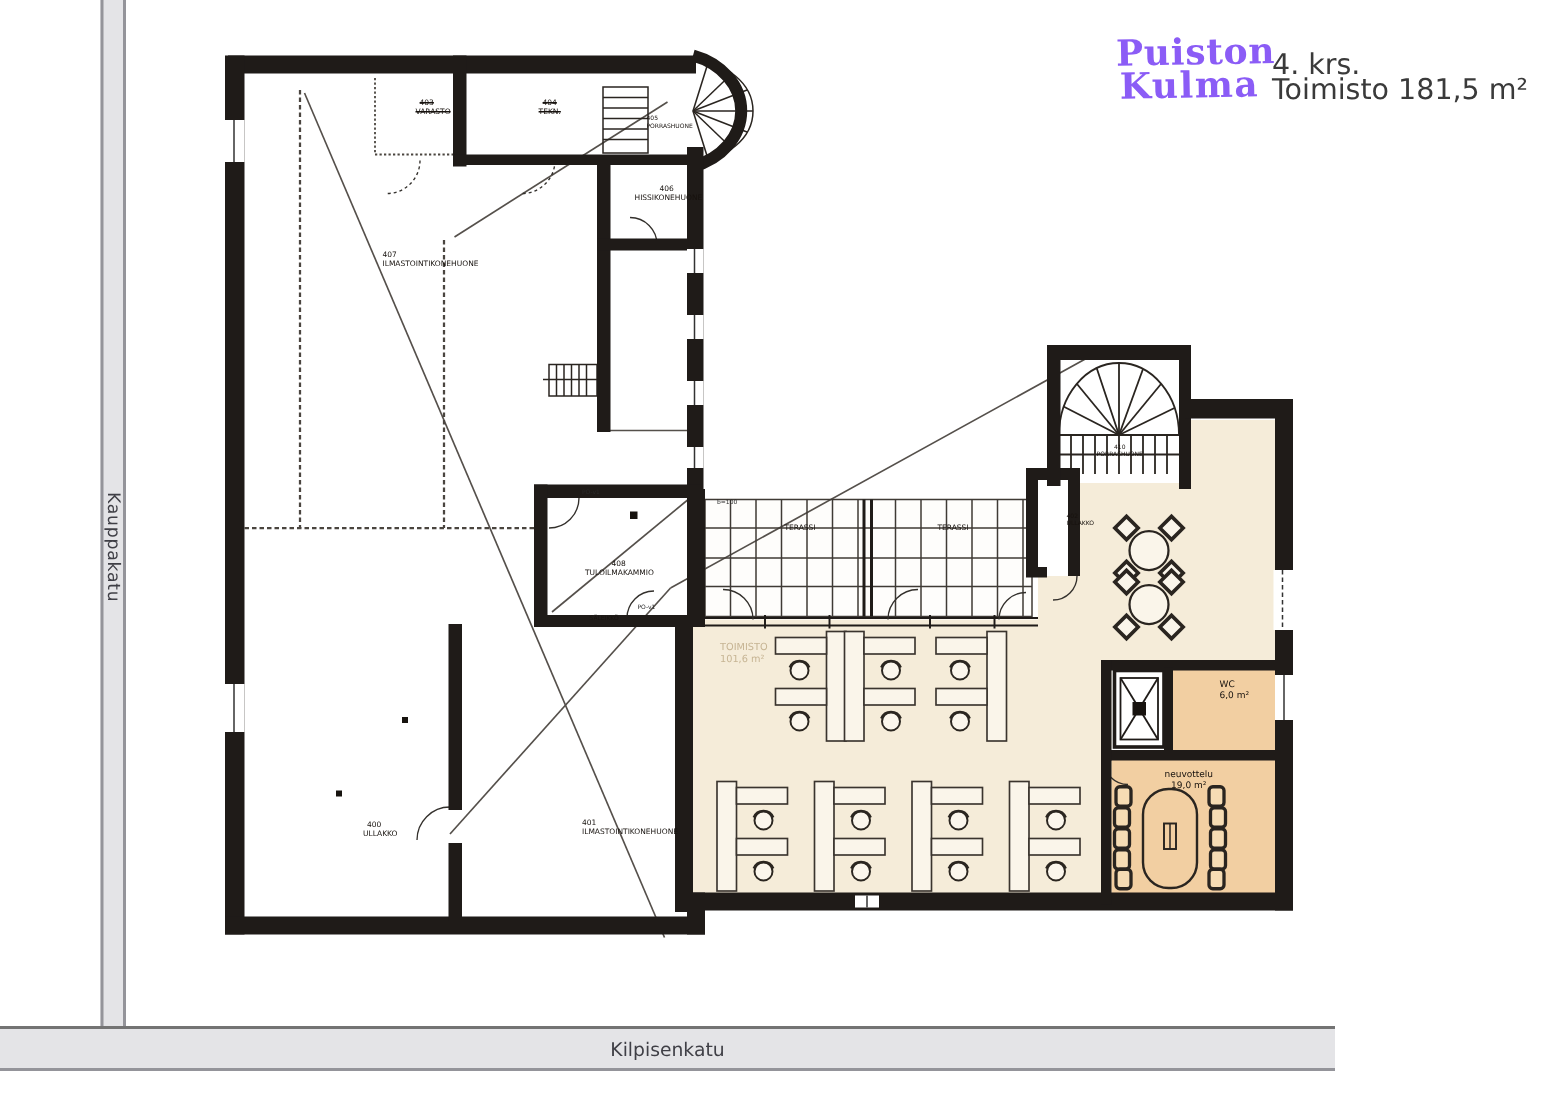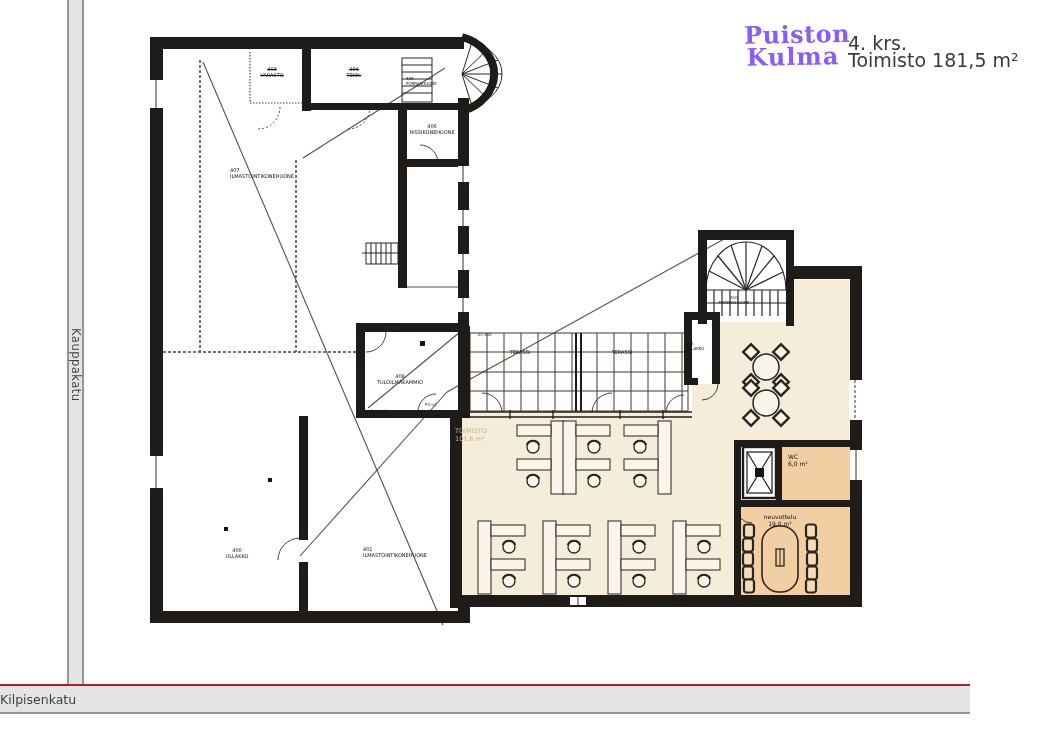--- a/index.html
+++ b/index.html
@@ -4,35 +4,35 @@
 <style>
   html,body{margin:0;padding:0;background:#fff;}
   #stage{position:relative;width:1042px;height:737px;overflow:hidden;background:#fff;
          font-family:"DejaVu Sans",sans-serif;}
   #plan-svg{position:absolute;left:0;top:0;z-index:1;}
   
   .street-v{position:absolute;left:67px;top:0;width:13px;height:684px;background:#e4e4e7;
             border-left:2px solid #94949a;border-right:2px solid #94949a;z-index:3;}
   .street-v .txt{position:absolute;left:0px;top:328px;writing-mode:vertical-rl;
                  font-size:11.5px;color:#3f3f46;letter-spacing:.5px;}
-  .street-h{position:absolute;left:0;top:684px;width:970px;height:26px;background:#e4e4e7;
-            border-top:2px solid #b91c1c;border-bottom:2px solid #94949a;z-index:3;
-            display:flex;align-items:center;justify-content:flex-start;}
+  .street-h{position:absolute;left:0;top:684px;width:890px;height:26px;background:#e4e4e7;
+            border-top:2px solid #737373;border-bottom:2px solid #94949a;z-index:3;
+            display:flex;align-items:center;justify-content:center;}
   .street-h .txt{font-size:12.5px;color:#3f3f46;}
   
   .logo{position:absolute;left:744px;top:24px;width:98px;text-align:center;z-index:4;
         font-family:"DejaVu Serif",serif;font-weight:bold;color:#8b5cf6;line-height:.92;}
   .logo .l1{font-size:24px;letter-spacing:.5px;display:block;transform:rotate(-1deg);}
   .logo .l2{font-size:24px;letter-spacing:1px;display:block;transform:rotate(-1deg);}
   .hdr{position:absolute;left:848px;z-index:4;font-size:19px;color:#3a3a3a;
        font-family:"DejaVu Sans",sans-serif;}
   
   .rl{position:absolute;z-index:2;font:5px/1.2 "DejaVu Sans",sans-serif;color:#17120e;
       text-align:center;white-space:nowrap;}
-  .rl span{display:block;}
+  .rl span{display:block;margin-left:25px;}
   .rl.left{text-align:left;}
   .rl.xs{font-size:4px;}
   .rl.md{font-size:6px;}
   .strike span{text-decoration:line-through;}
   .toim{color:#c6b493;font-size:6.5px;text-align:left;}
   .ann{position:absolute;z-index:2;font:4px/1 "DejaVu Sans",sans-serif;color:#2a2a2a;}
 </style>
 </head>
 <body>
 

